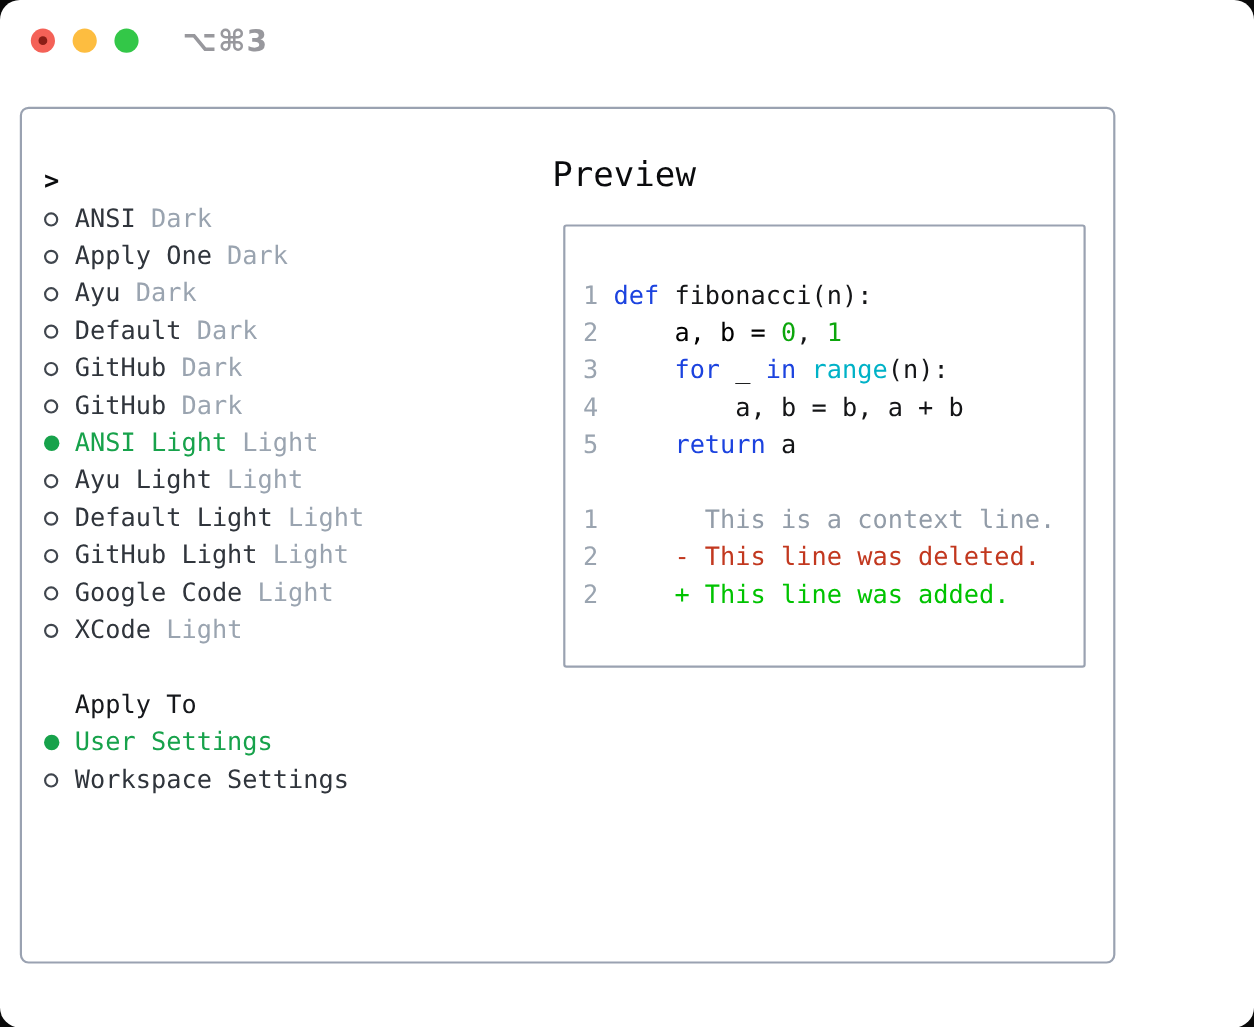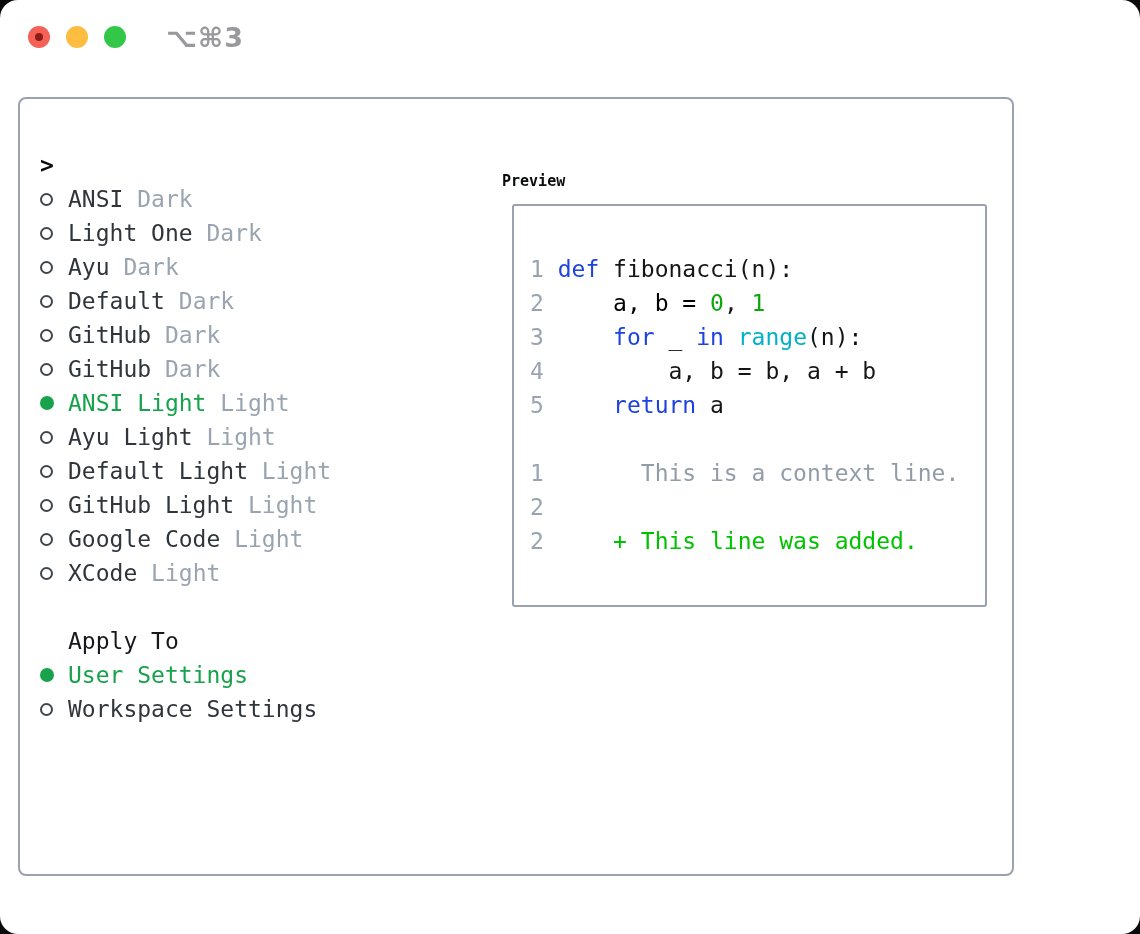--- a/index.html
+++ b/index.html
@@ -28,21 +28,21 @@
   .row{height:34px;display:flex;align-items:center;font-size:23px;white-space:pre;}
   .marker{width:28px;display:inline-flex;align-items:center;flex:0 0 28px;}
   .prompt{font-weight:700;color:#0a0b0d;}
   .circle{width:13px;height:13px;border:2.5px solid #40464e;border-radius:50%;box-sizing:border-box;display:inline-block;}
   .circle.filled{width:14px;height:14px;border:none;}
   .hdr{font-weight:700;color:#0a0b0d;}
   .subhdr{color:#16181c;}
   .item-name{color:#30353c;text-align:center;}
   .item-variant{color:#9aa4b0;}
   .hint{color:#9aa4b0;}
-  .preview-title{position:absolute;left:482px;top:65px;height:34px;display:flex;align-items:center;font-size:15px;font-weight:700;color:#0a0b0d;}
+  .preview-title{position:absolute;left:482px;top:43px;height:34px;display:flex;align-items:center;font-size:31px;font-weight:400;color:#0a0b0d;}
   .preview-box{
     position:absolute;left:492px;top:105px;width:475px;height:403px;
     border:2px solid #9aa2b1;border-radius:3px;box-sizing:border-box;background:#fff;
   }
   .code-lines{padding:46px 0 0 16px;}
   .code-line{height:34px;display:flex;align-items:center;font-size:23px;white-space:pre;}
 </style>
 </head>
 <body>
 
@@ -54,21 +54,21 @@
       <span class="light yellow"></span>
       <span class="light green"></span>
     </div>
     <span class="shortcut">⌥⌘3</span>
   </div>
 
   <div class="panel">
     <div class="left-col" id="left-col">
         <div class="row"><span class="marker"><span class="prompt">&gt;</span></span></div>
         <div class="row"><span class="marker"><span class="circle"></span></span><span class="item-name">ANSI</span><span class="item-variant"> Dark</span></div>
-        <div class="row"><span class="marker"><span class="circle"></span></span><span class="item-name">Light One</span><span class="item-variant"> Dark</span></div>
+        <div class="row"><span class="marker"><span class="circle"></span></span><span class="item-name">Apply One</span><span class="item-variant"> Dark</span></div>
         <div class="row"><span class="marker"><span class="circle"></span></span><span class="item-name">Ayu</span><span class="item-variant"> Dark</span></div>
         <div class="row"><span class="marker"><span class="circle"></span></span><span class="item-name">Default</span><span class="item-variant"> Dark</span></div>
         <div class="row"><span class="marker"><span class="circle"></span></span><span class="item-name">GitHub</span><span class="item-variant"> Dark</span></div>
         <div class="row"><span class="marker"><span class="circle"></span></span><span class="item-name">GitHub</span><span class="item-variant"> Dark</span></div>
         <div class="row"><span class="marker"><span class="circle filled" style="background: rgb(23, 162, 75);"></span></span><span class="item-name" style="color: rgb(23, 162, 75);">ANSI Light</span><span class="item-variant"> Light</span></div>
         <div class="row"><span class="marker"><span class="circle"></span></span><span class="item-name">Ayu Light</span><span class="item-variant"> Light</span></div>
         <div class="row"><span class="marker"><span class="circle"></span></span><span class="item-name">Default Light</span><span class="item-variant"> Light</span></div>
         <div class="row"><span class="marker"><span class="circle"></span></span><span class="item-name">GitHub Light</span><span class="item-variant"> Light</span></div>
         <div class="row"><span class="marker"><span class="circle"></span></span><span class="item-name">Google Code</span><span class="item-variant"> Light</span></div>
         <div class="row"><span class="marker"><span class="circle"></span></span><span class="item-name">XCode</span><span class="item-variant"> Light</span></div>
@@ -83,19 +83,19 @@
 
     <div class="preview-box">
       <div class="code-lines" id="preview-lines">
           <div class="code-line"><span style="color: rgb(154, 164, 176);">1 </span><span style="color: rgb(28, 67, 223);">def</span><span style="color: rgb(20, 21, 23);"> fibonacci(n):</span></div>
           <div class="code-line"><span style="color: rgb(154, 164, 176);">2 </span><span style="color: #000000;">    a, b = </span><span style="color: rgb(12, 166, 12);">0</span><span style="color: rgb(20, 21, 23);">, </span><span style="color: rgb(12, 166, 12);">1</span></div>
           <div class="code-line"><span style="color: rgb(154, 164, 176);">3 </span><span style="color: rgb(20, 21, 23);">    </span><span style="color: rgb(28, 67, 223);">for</span><span style="color: rgb(20, 21, 23);"> _ </span><span style="color: rgb(28, 67, 223);">in</span><span style="color: rgb(20, 21, 23);"> </span><span style="color: rgb(0, 178, 199);">range</span><span style="color: rgb(20, 21, 23);">(n):</span></div>
           <div class="code-line"><span style="color: rgb(154, 164, 176);">4 </span><span style="color: rgb(20, 21, 23);">        a, b = b, a + b</span></div>
           <div class="code-line"><span style="color: rgb(154, 164, 176);">5 </span><span style="color: rgb(20, 21, 23);">    </span><span style="color: rgb(28, 67, 223);">return</span><span style="color: rgb(20, 21, 23);"> a</span></div>
           <div class="code-line"><span style="color: rgb(154, 164, 176);">  </span></div>
           <div class="code-line"><span style="color: rgb(154, 164, 176);">1 </span><span style="color: rgb(146, 156, 168);">      This is a context line.</span></div>
-          <div class="code-line"><span style="color: rgb(154, 164, 176);">2 </span></div>
+          <div class="code-line"><span style="color: rgb(154, 164, 176);">2 </span><span style="color: rgb(194, 56, 31);">    - This line was deleted.</span></div>
           <div class="code-line"><span style="color: rgb(154, 164, 176);">2 </span><span style="color: rgb(0, 195, 0);">    + This line was added.</span></div>
         </div>
     </div>
   </div>
 
 </div>
 
 </body></html>

